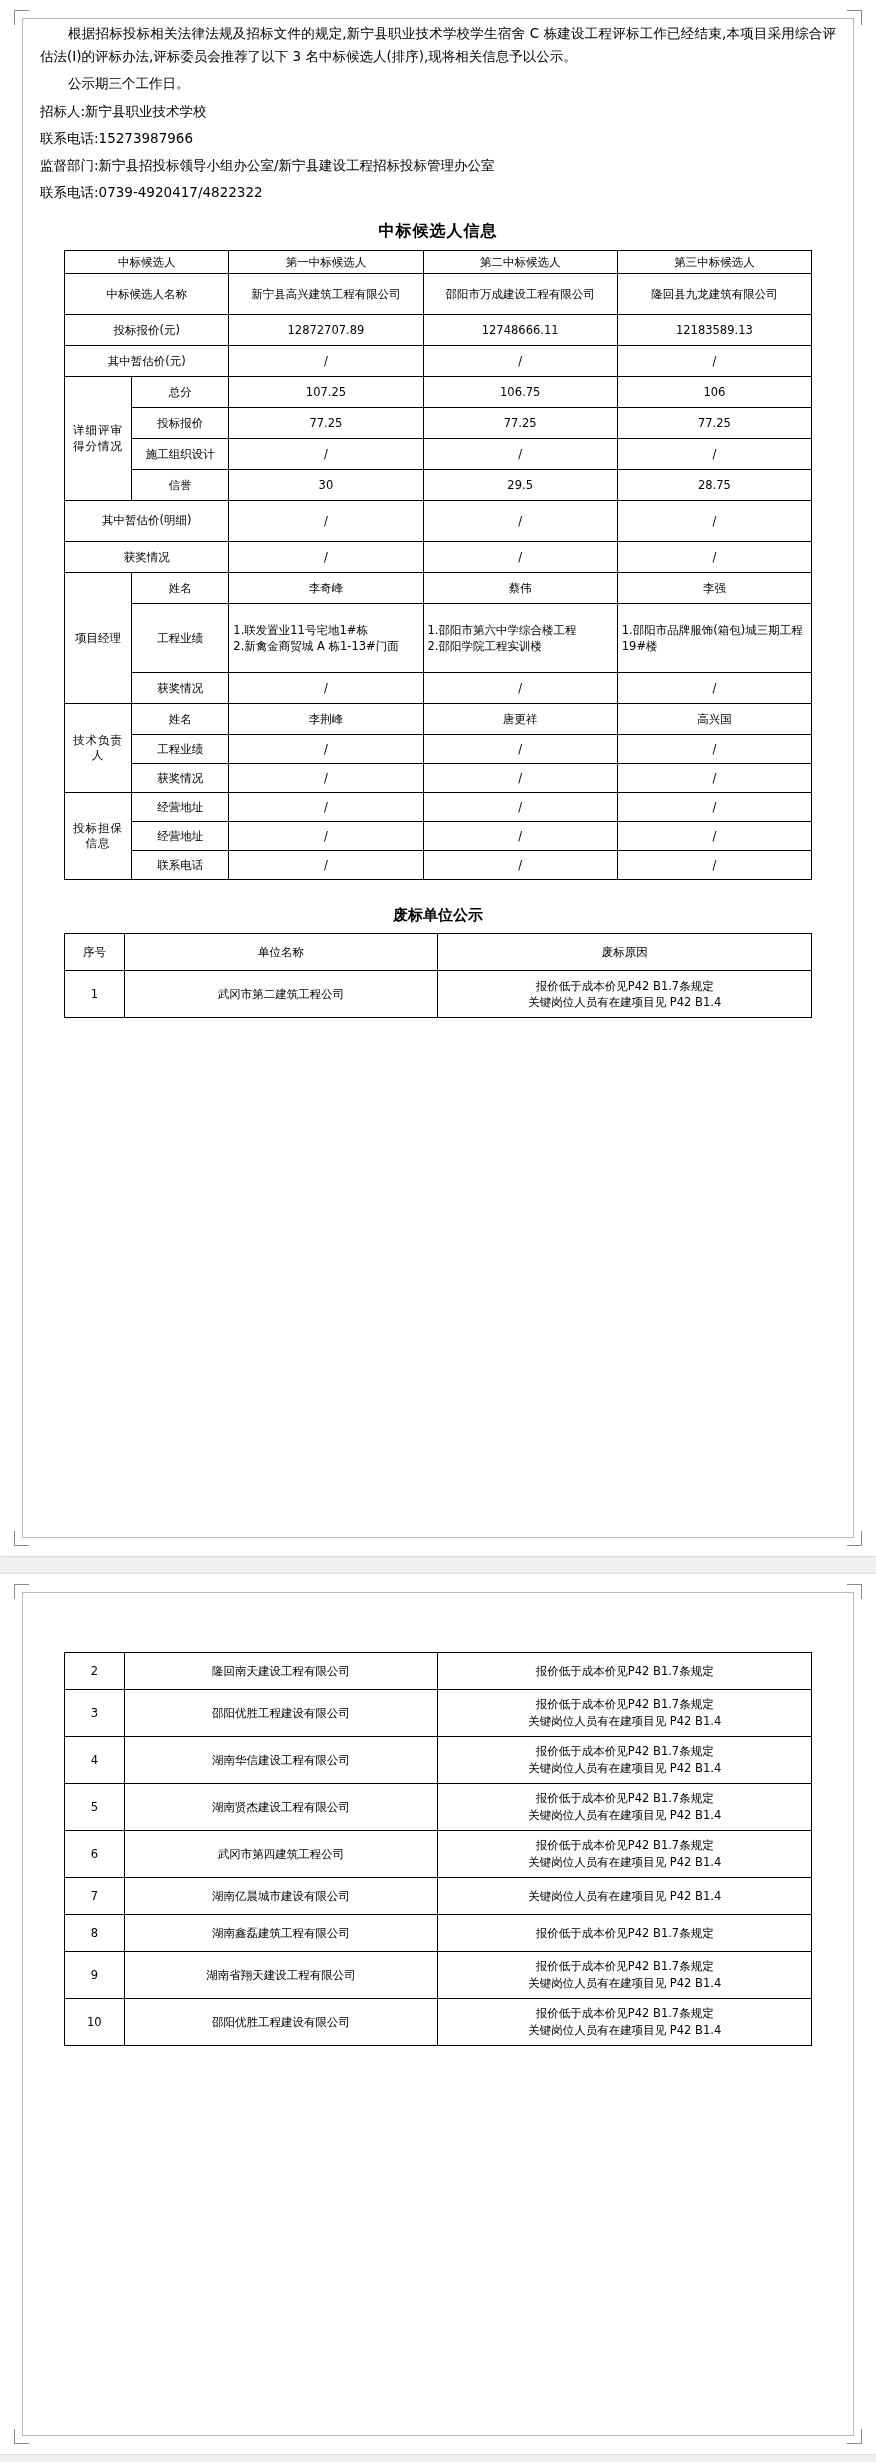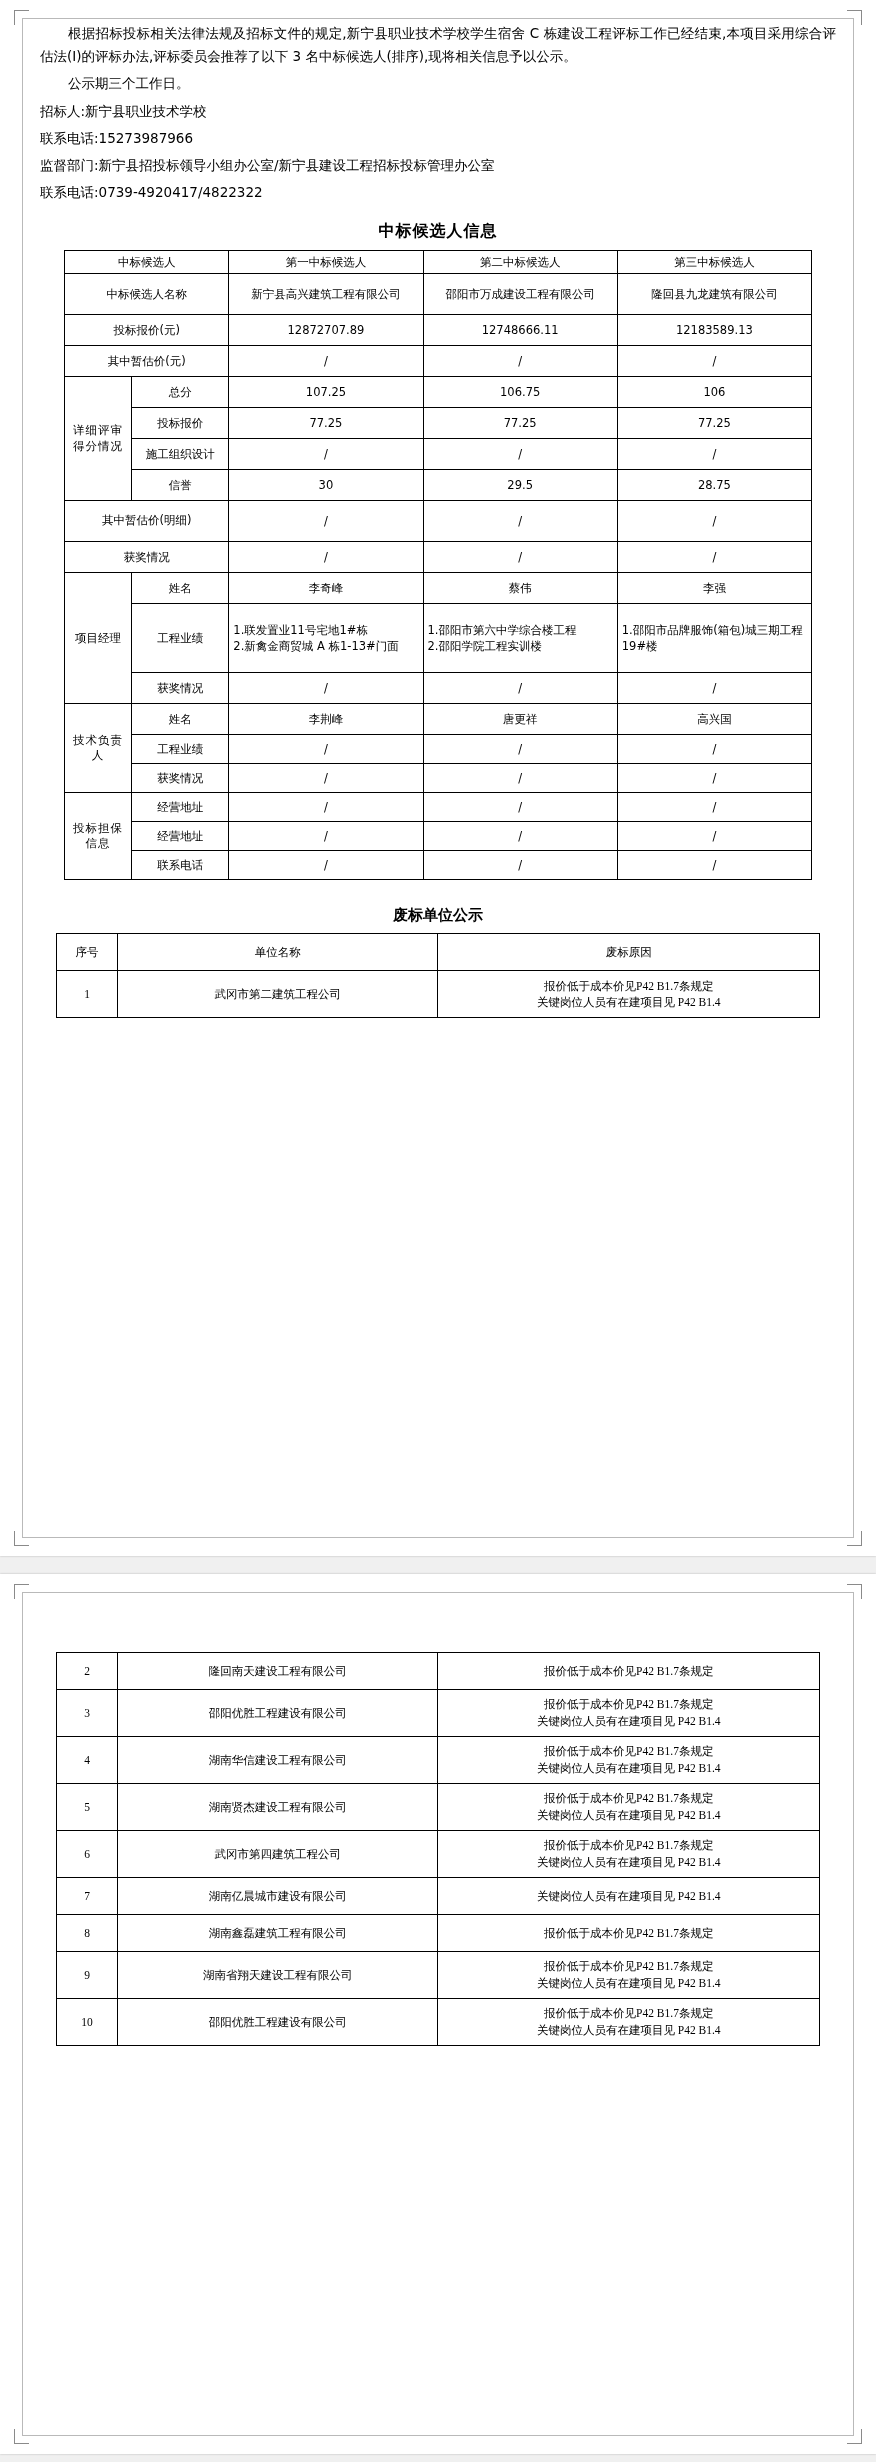--- a/index.html
+++ b/index.html
@@ -58,21 +58,21 @@
     vertical-align:middle;
     line-height:1.45;
     word-break:break-all;
   }
   table.doc td.left{text-align:left;}
   .vert{
     letter-spacing:1px;
   }
   .tbl-wrap{margin:0 4px;}
   .tbl-wrap.main{margin:0 24px;}
-  .tbl-wrap.waste{margin:0 16px;font-family:Liberation Serif, serif;}
+  .tbl-wrap.waste{margin:0 24px;}
   .waste-title{
     text-align:center;
     font-size:15px;
     font-weight:bold;
     margin:26px 0 8px 0;
   }
 </style>
 </head>
 <body>
 

